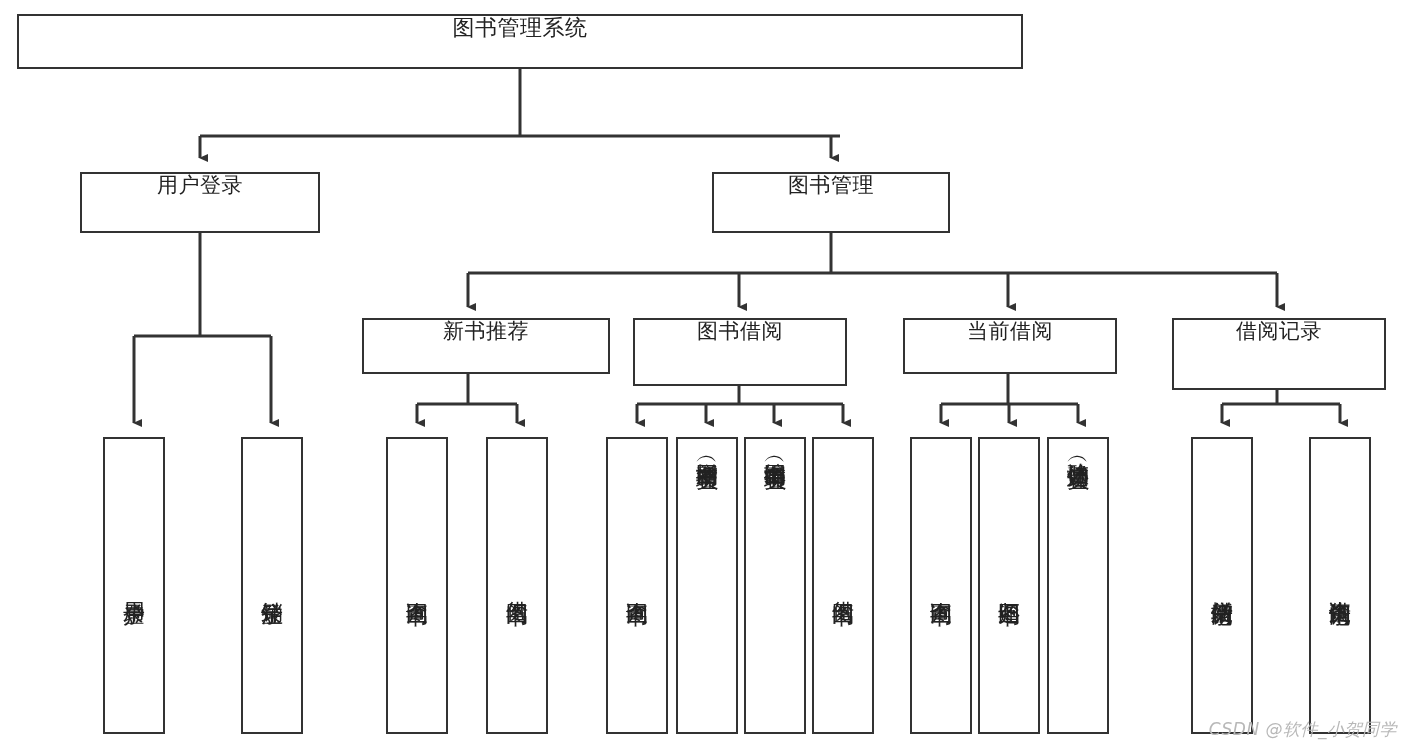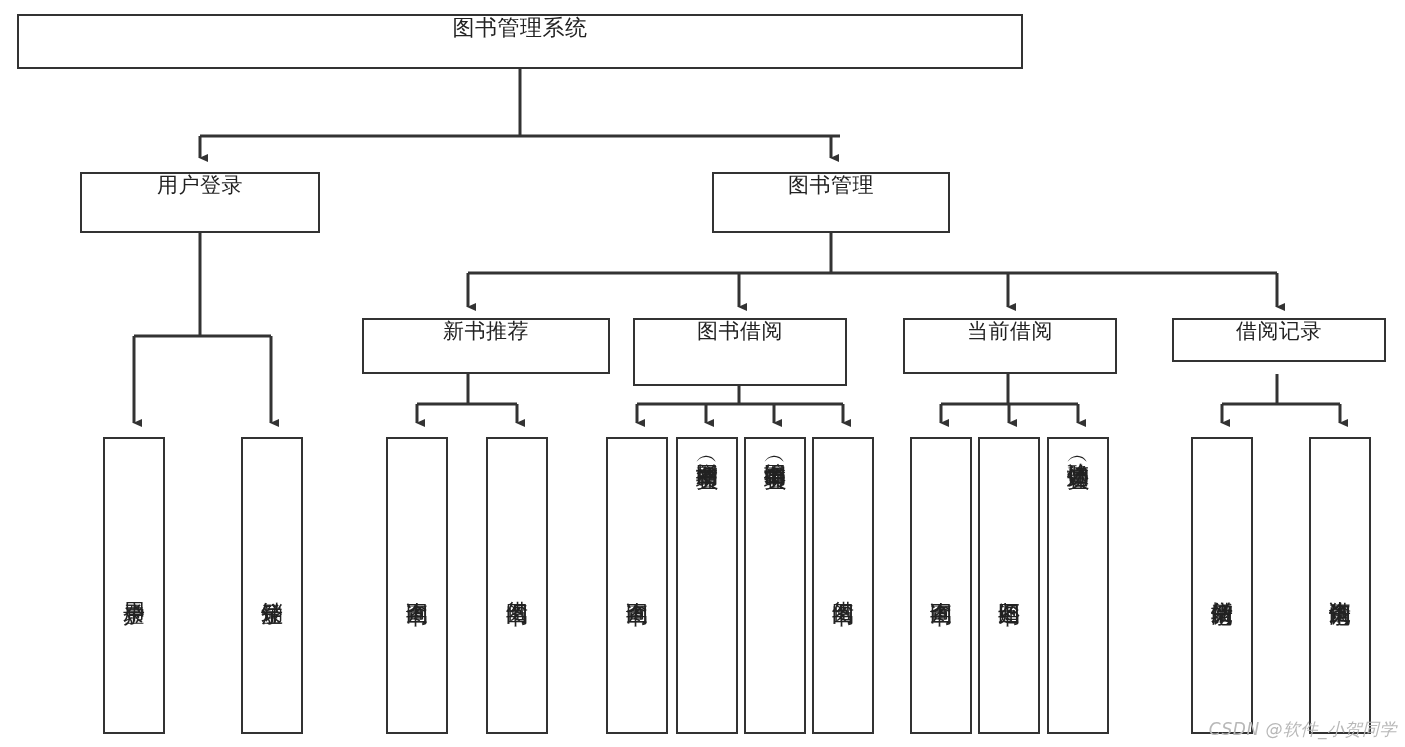--- a/index.html
+++ b/index.html
@@ -139,21 +139,21 @@
 
   <div class="node node-h" style="left:362px; top:318px; width:248px; height:56px;">
     <span class="node-label">新书推荐</span>
   </div>
   <div class="node node-h" style="left:633px; top:318px; width:214px; height:68px;">
     <span class="node-label">图书借阅</span>
   </div>
   <div class="node node-h" style="left:903px; top:318px; width:214px; height:56px;">
     <span class="node-label">当前借阅</span>
   </div>
-  <div class="node node-h" style="left:1172px; top:318px; width:214px; height:44px;">
+  <div class="node node-h" style="left:1172px; top:318px; width:214px; height:72px;">
     <span class="node-label">借阅记录</span>
   </div>
 
   <div class="node node-v vcenter" style="left:103px; top:437px; width:62px; height:297px;">
     <span class="node-label">用户登录</span>
   </div>
   <div class="node node-v vcenter" style="left:241px; top:437px; width:62px; height:297px;">
     <span class="node-label">注销登录</span>
   </div>
 

